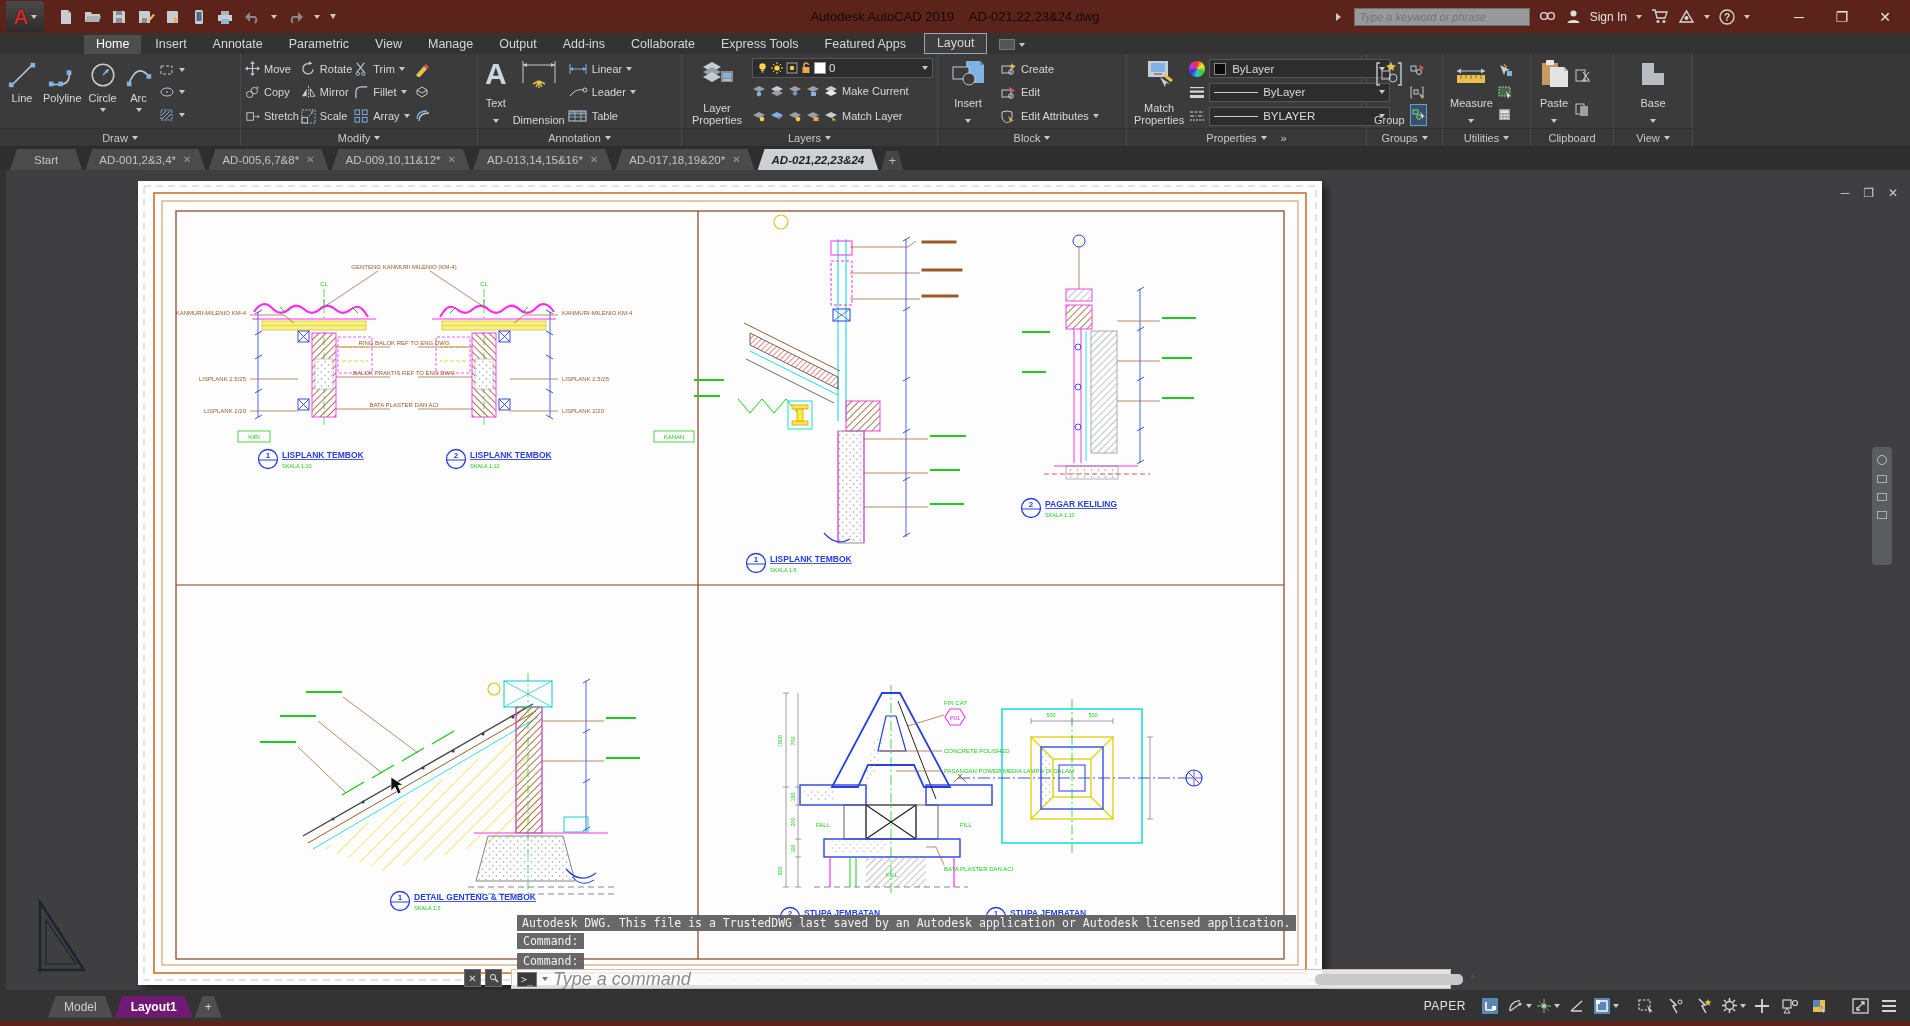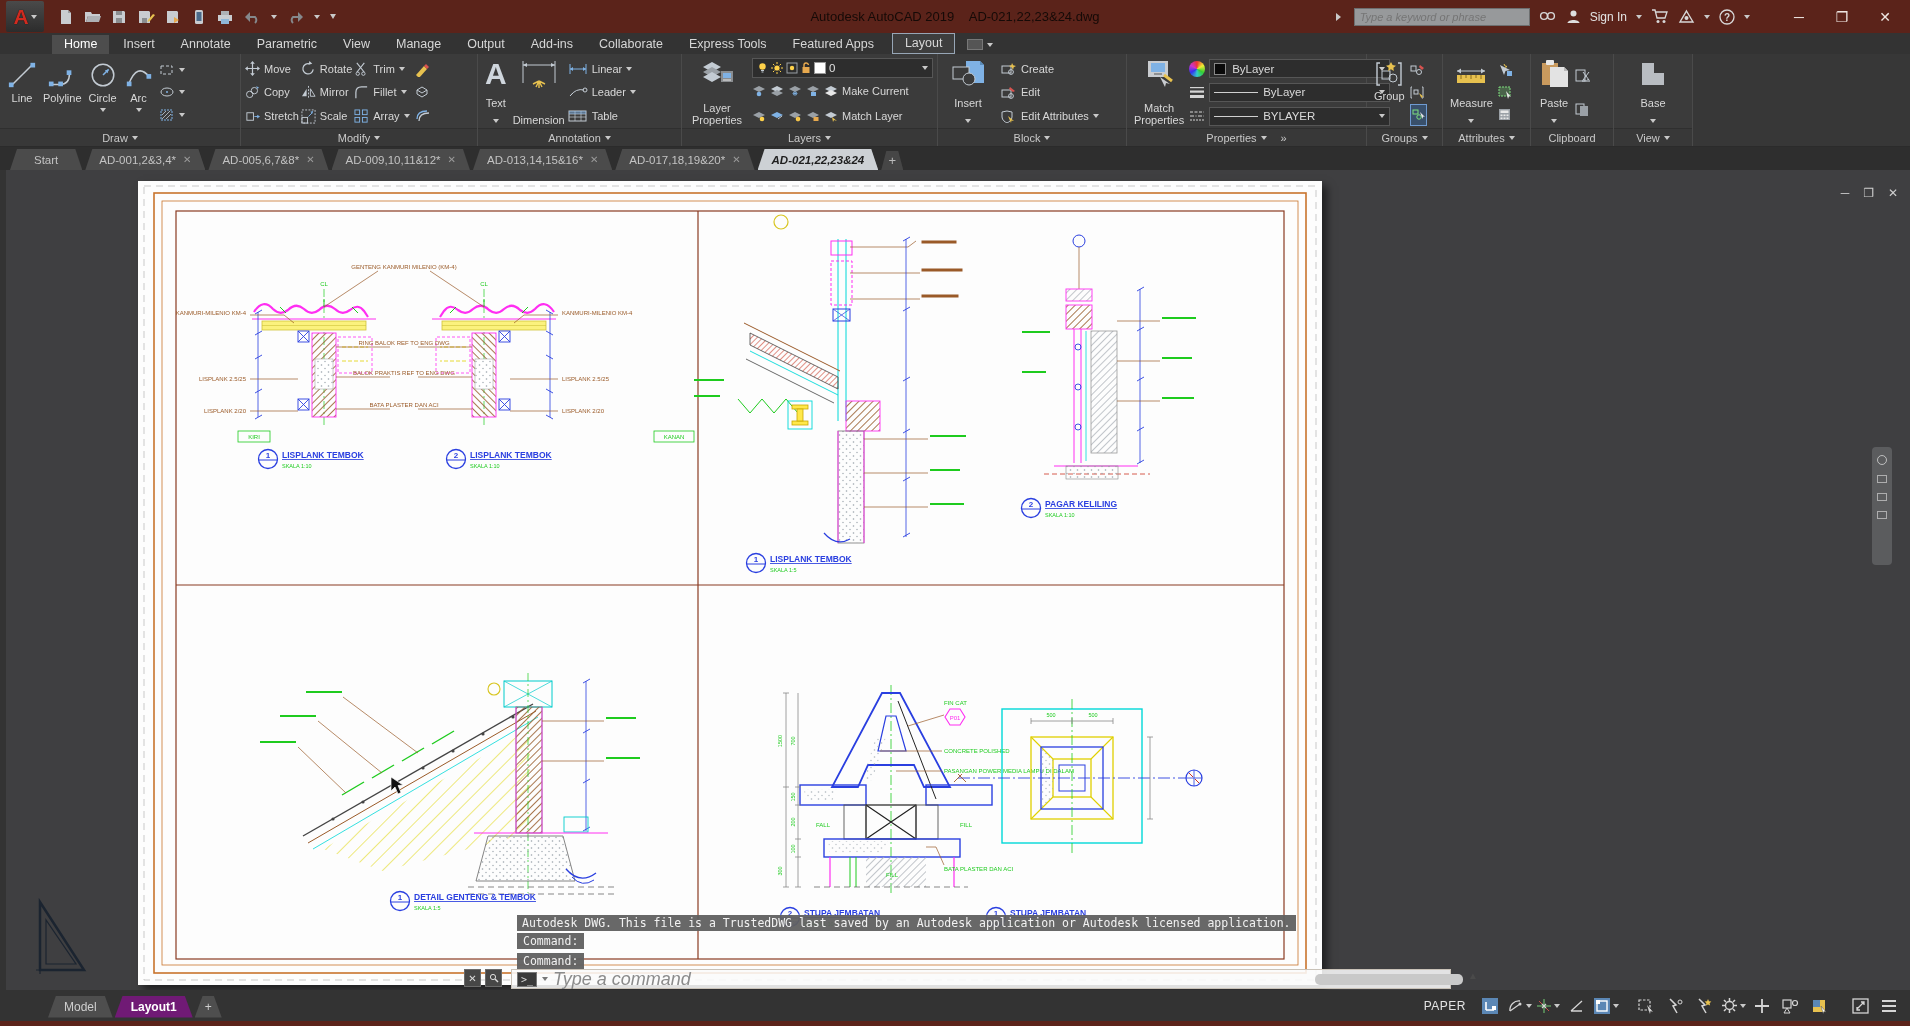--- a/index.html
+++ b/index.html
@@ -17,21 +17,21 @@
   .tb-title{position:absolute;left:0;right:0;text-align:center;font-size:13px;color:#150a07;pointer-events:none;}
   .tb-right{position:absolute;right:8px;top:0;height:33px;display:flex;align-items:center;gap:9px;}
   .grip{width:0;height:0;border:4px solid transparent;border-left:5px solid #c9c9c9;}
   .searchbox{width:176px;height:18px;background:#97999b;border:1px solid #6d6f70;color:#2e2e2e;font-style:italic;font-size:11px;padding:0 5px;}
   .tbtxt{color:#e3e3e3;font-size:12px;}
   .winbtn{color:#efe6e2;font-size:14px;width:34px;text-align:center;cursor:default;}
 
   
   .rtabs{height:21px;background:#333333;display:flex;align-items:flex-end;padding-left:52px;gap:2px;}
   .rtab{padding:2px 12px 3px;font-size:12.5px;color:#d7d7d7;}
-  .rtab.active{background:#4d4d4d;color:#fff;}
+  .rtab.active{background:#4d4d4d;color:#fff;margin-left:32px;}
   .rtab.boxed{border:1px solid #97a6b6;background:#3e3e3e;margin-left:4px;}
   .rtab-extra{display:flex;align-items:center;gap:4px;margin-left:10px;padding-bottom:4px;}
   .rtab-extra .thumb{width:16px;height:11px;background:#555;border:1px solid #777;}
 
   
   .ribbon{height:93px;background:#3b3b3b;display:flex;border-bottom:1px solid #2b2b2b;}
   .panel{display:flex;flex-direction:column;border-right:1px solid #4a4a4a;}
   .pc{flex:1;display:flex;align-items:stretch;padding:3px 4px 0;}
   .plabel{height:18px;background:#383838;border-top:1px solid #2f2f2f;color:#c9c9c9;font-size:11px;display:flex;align-items:center;justify-content:center;gap:4px;}
   .bigbtn{display:flex;flex-direction:column;align-items:center;justify-content:flex-start;padding:2px 3px;color:#d8d8d8;font-size:11px;gap:1px;}
@@ -610,21 +610,21 @@
       </div>
       <div class="plabel">
           <span>Properties</span>
           <span class="car"></span>
           <span style="margin-left:10px">»</span>
         </div>
     </div>
 
     <div class="panel" style="width:76px">
       <div class="pc">
-        <div class="bigbtn" style="">
+        <div class="bigbtn" style="justify-content:space-between">
           <svg class="i" width="30" height="30" viewBox="0 0 30 30">
               <path d="M6 4H3v22h3M24 4h3v22h-3" stroke="#c3cbd3" stroke-width="1.4" fill="none"></path>
               <rect x="8" y="12" width="8" height="8" stroke="#c3cbd3" fill="none"></rect>
               <circle cx="19" cy="19" r="4" stroke="#c3cbd3" fill="none"></circle>
               <path d="M17 3l1.6 3 3.4.8-2.6 1.9.4 3.3-2.8-1.7-2.8 1.7.4-3.3L12 6.8l3.4-.8z" fill="#e7c14f"></path>
             </svg>
           <span class="lbl">Group</span>
         </div>
         <div class="minicol">
           <div class="mrow">
@@ -690,21 +690,21 @@
                 <rect x="5.5" y="6.5" width="2" height="1.6" fill="#e8e8e8"></rect>
                 <rect x="8.5" y="6.5" width="2" height="1.6" fill="#e8e8e8"></rect>
                 <rect x="2.5" y="9.5" width="2" height="1.6" fill="#e8e8e8"></rect>
                 <rect x="5.5" y="9.5" width="2" height="1.6" fill="#e8e8e8"></rect>
                 <rect x="8.5" y="9.5" width="2" height="1.6" fill="#e8e8e8"></rect>
               </svg>
             </div>
         </div>
       </div>
       <div class="plabel">
-          <span>Attributes</span>
+          <span>Utilities</span>
           <span class="car"></span>
         </div>
     </div>
 
     <div class="panel" style="width:83px">
       <div class="pc">
         <div class="bigbtn" style="justify-content:space-between">
           <svg class="i" width="32" height="30" viewBox="0 0 32 30">
               <rect x="4" y="4" width="16" height="22" fill="#c99a5e"></rect>
               <rect x="8" y="1" width="8" height="5" rx="1" fill="#e8e8e8"></rect>

